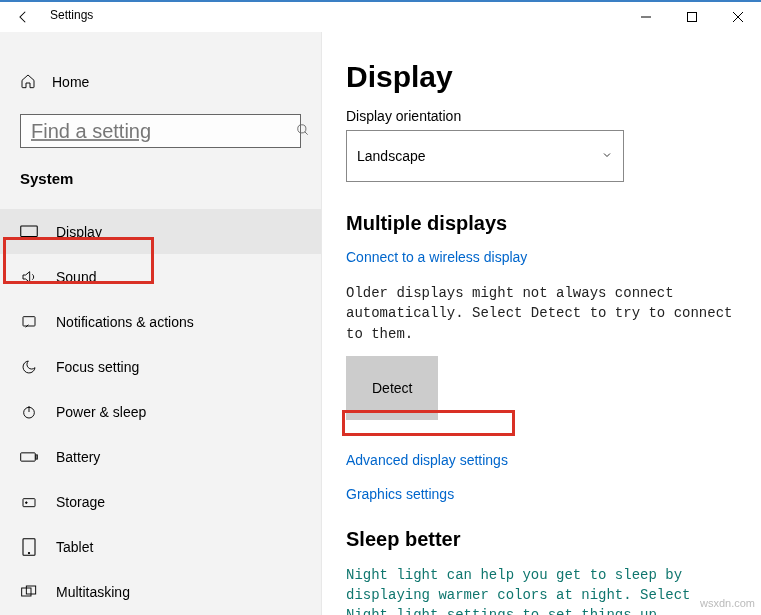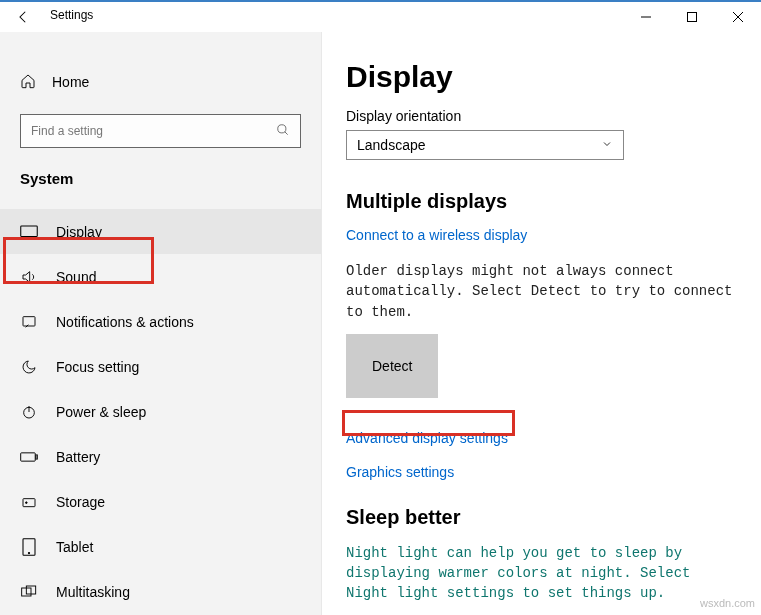--- a/index.html
+++ b/index.html
@@ -47,21 +47,21 @@
     margin: 14px 20px 0 20px;
     height: 34px;
     border: 1px solid #666;
     background: #fdfdfd;
     display: flex; align-items: center;
     padding: 0 10px;
     justify-content: space-between;
   }
   .search-box input {
     border: none; outline: none; background: transparent;
-    flex: 1; font-size: 12px; color: #888;
+    flex: 1; font-size: 20px; color: #888; text-decoration: underline;
   }
   .search-box input::placeholder { color: #777; }
   .section-label {
     margin: 22px 0 22px 20px;
     font-weight: 600;
     font-size: 15px;
   }
   .nav-item {
     display: flex; align-items: center; gap: 18px;
     padding: 0 20px; height: 45px;
@@ -78,21 +78,21 @@
   }
   .main {
     flex: 1;
     padding: 28px 24px 0 24px;
     position: relative;
     overflow: hidden;
   }
   .main h1 { font-size: 30px; font-weight: 600; margin-bottom: 14px; }
   .field-label { font-size: 14px; margin-bottom: 6px; }
   .select-box {
-    width: 278px; height: 30px;
+    width: 278px; height: 52px;
     border: 1px solid #888;
     display: flex; align-items: center; justify-content: space-between;
     padding: 0 10px;
     font-size: 14px;
     margin-bottom: 30px;
   }
   .main h2 { font-size: 20px; font-weight: 600; margin-bottom: 14px; }
   .link-row { color: #0066cc; font-size: 14px; margin-bottom: 18px; cursor: pointer; }
   .desc { font-size: 14px; color: #222; margin-bottom: 12px; line-height: 1.45; max-width: 390px; font-family: Liberation Mono, monospace; }
   .desc.grey { color: #0f766e; }

